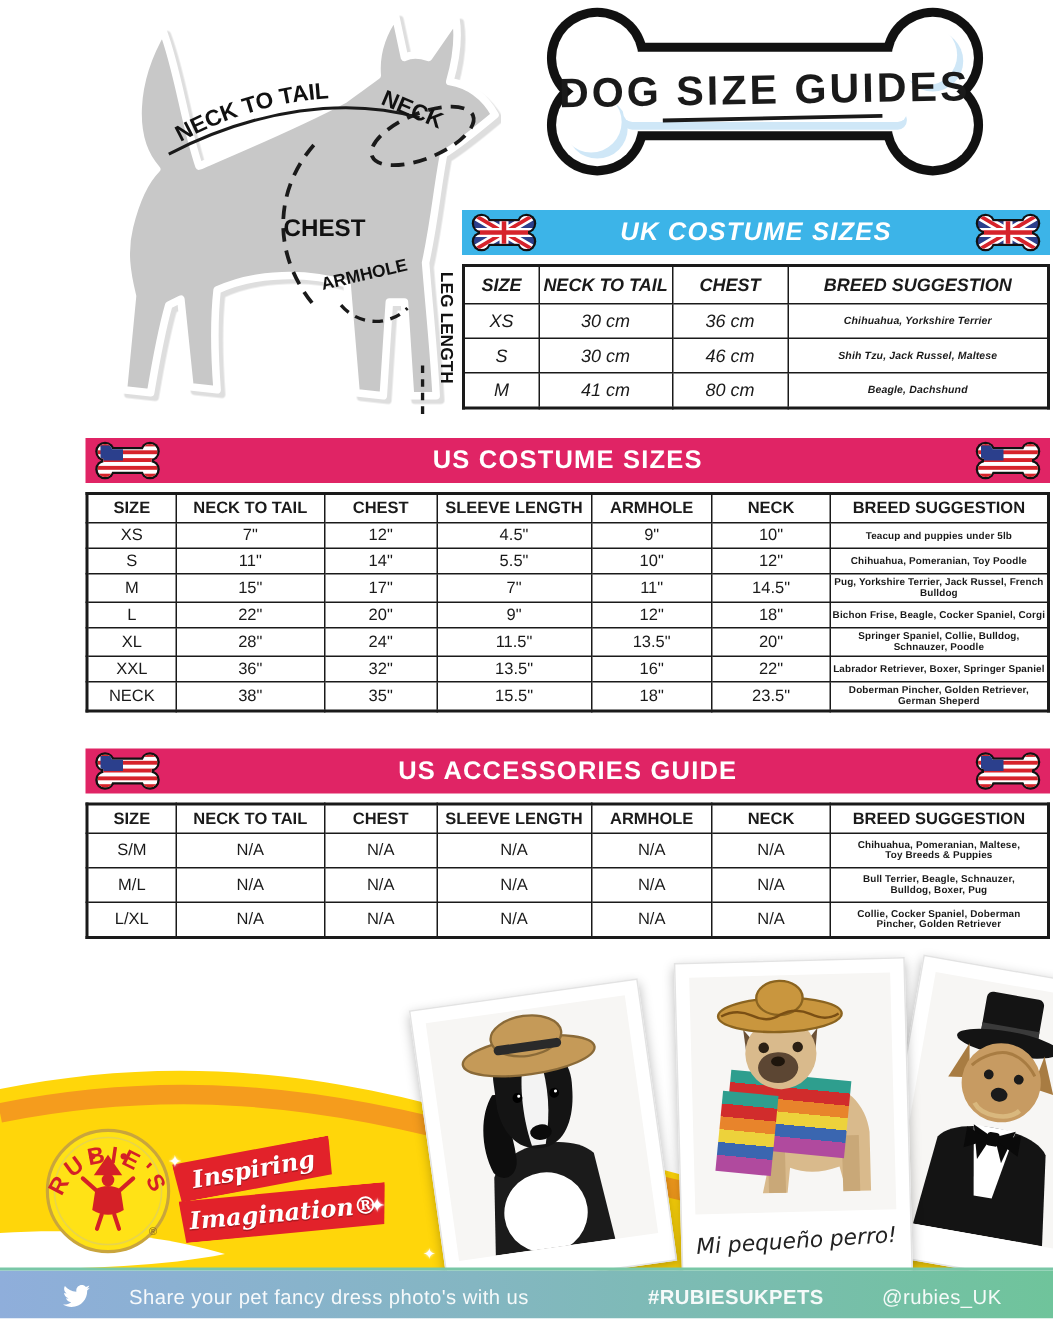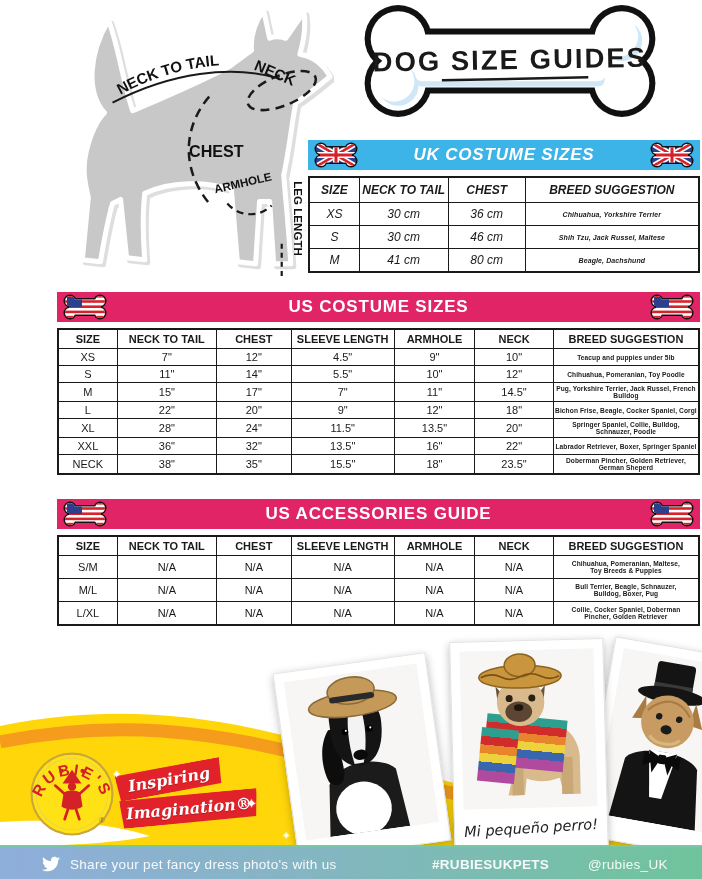--- a/index.html
+++ b/index.html
@@ -79,21 +79,21 @@
   #sparkle-1{left:246px;top:796px;font-size:13px;}
   #sparkle-2{left:282px;top:830px;font-size:10px;}
   #sparkle-3{left:112px;top:768px;font-size:11px;}
 
   
   .footer{position:absolute;left:0;top:845px;width:702px;height:34px;z-index:6;
           background:linear-gradient(90deg,#8FAEDB 0%,#84B6C2 45%,#6FC49B 100%);
           border-top:2px solid #79C7A6;display:flex;align-items:center;
           color:rgba(255,255,255,.92);font-size:13.5px;}
   .footer .bird{margin-left:40px;width:22px;height:18px;flex:none;}
-  .footer .share{margin-left:8px;letter-spacing:.3px;}
+  .footer .share{margin-left:24px;letter-spacing:.3px;}
   .footer .hashtag{position:absolute;left:432px;font-weight:bold;letter-spacing:.3px;}
   .footer .handle{position:absolute;left:588px;letter-spacing:.3px;}
 </style>
 </head>
 <body>
 
 <div class="page">
 
   <div class="diagram-wrap">
     <svg width="306" height="282" viewBox="0 0 300 280">

